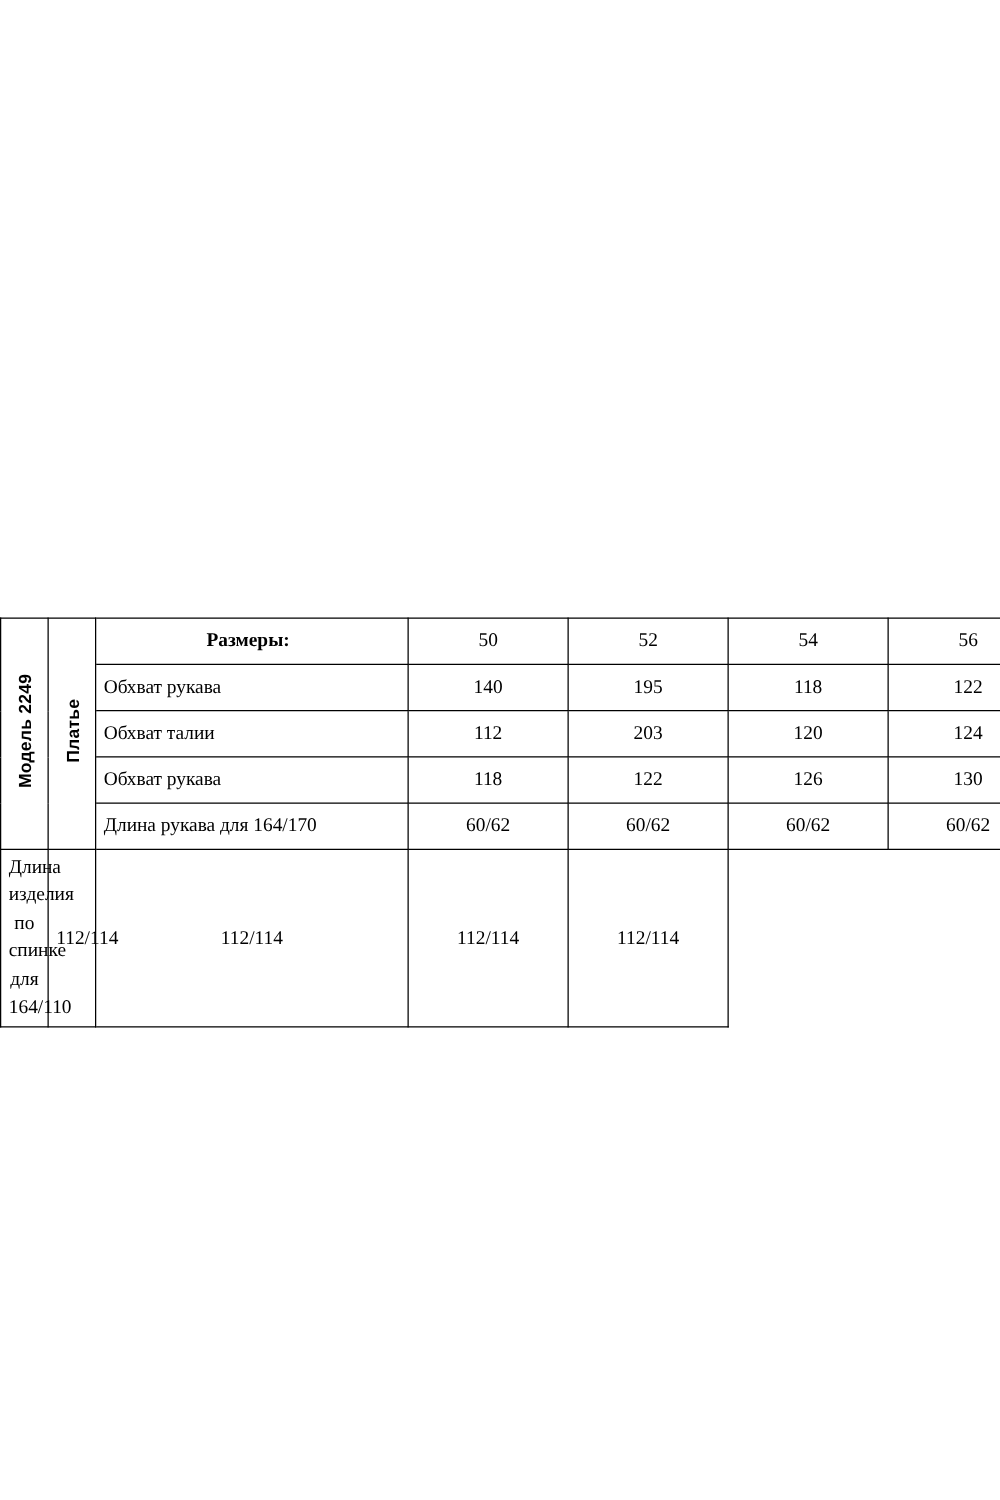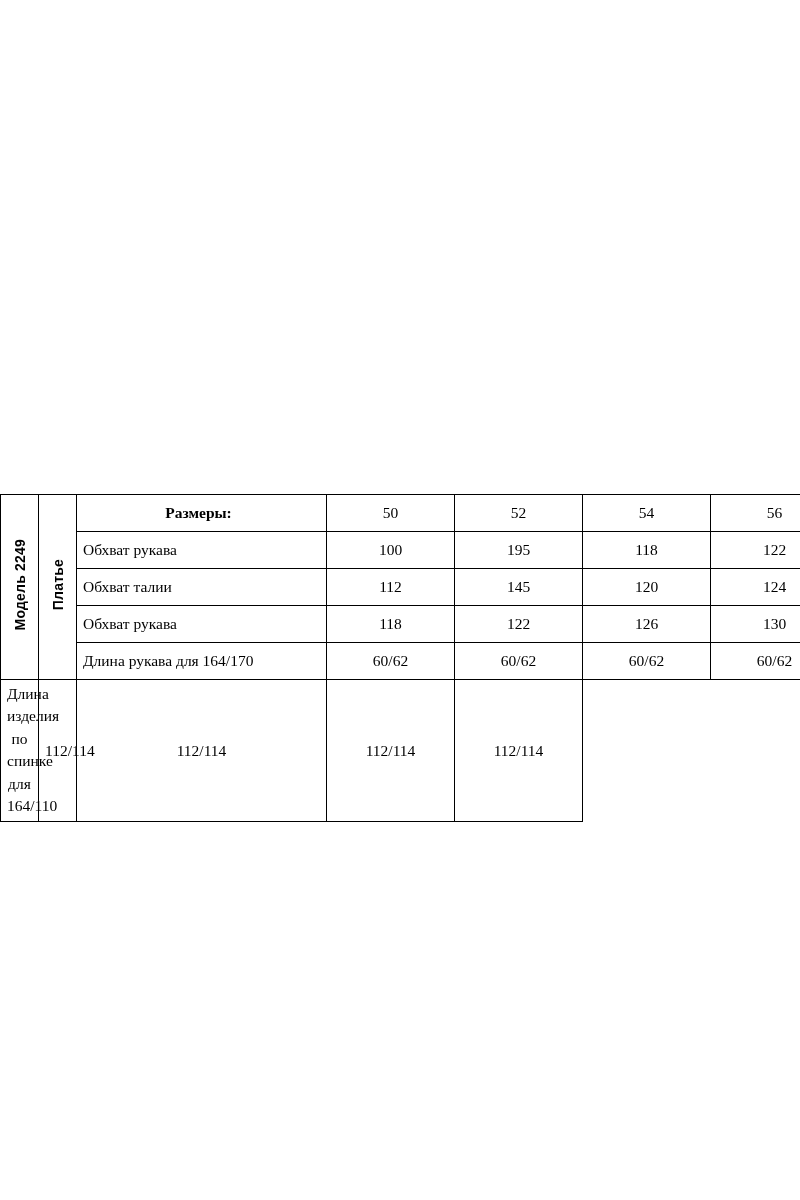--- a/index.html
+++ b/index.html
@@ -107,30 +107,30 @@
         </td>
         <td class="param header">Размеры:</td>
         <td class="val header">50</td>
         <td class="val header">52</td>
         <td class="val header">54</td>
         <td class="val header">56</td>
       </tr>
 
       <tr class="row-std">
         <td class="param">Обхват рукава</td>
-        <td class="val">100</td>
+        <td class="val">140</td>
         <td class="val">195</td>
         <td class="val">118</td>
         <td class="val">122</td>
       </tr>
 
       <tr class="row-std">
         <td class="param">Обхват талии</td>
         <td class="val">112</td>
-        <td class="val">145</td>
+        <td class="val">203</td>
         <td class="val">120</td>
         <td class="val">124</td>
       </tr>
 
       <tr class="row-std">
         <td class="param">Обхват рукава</td>
         <td class="val">118</td>
         <td class="val">122</td>
         <td class="val">126</td>
         <td class="val">130</td>

